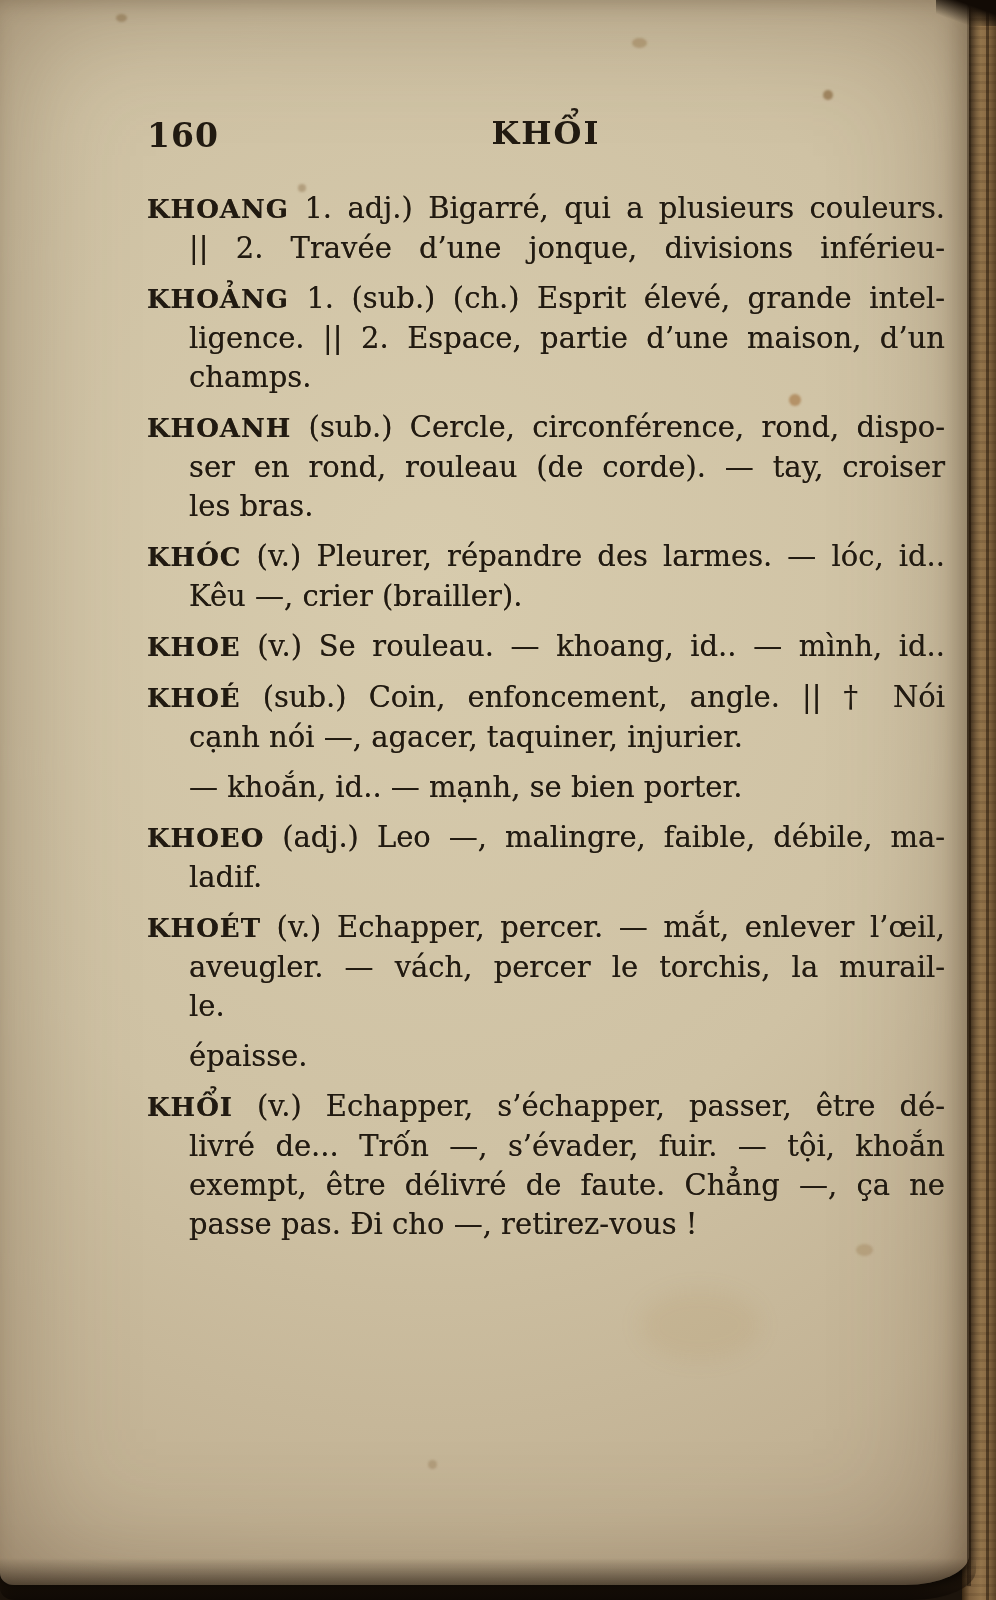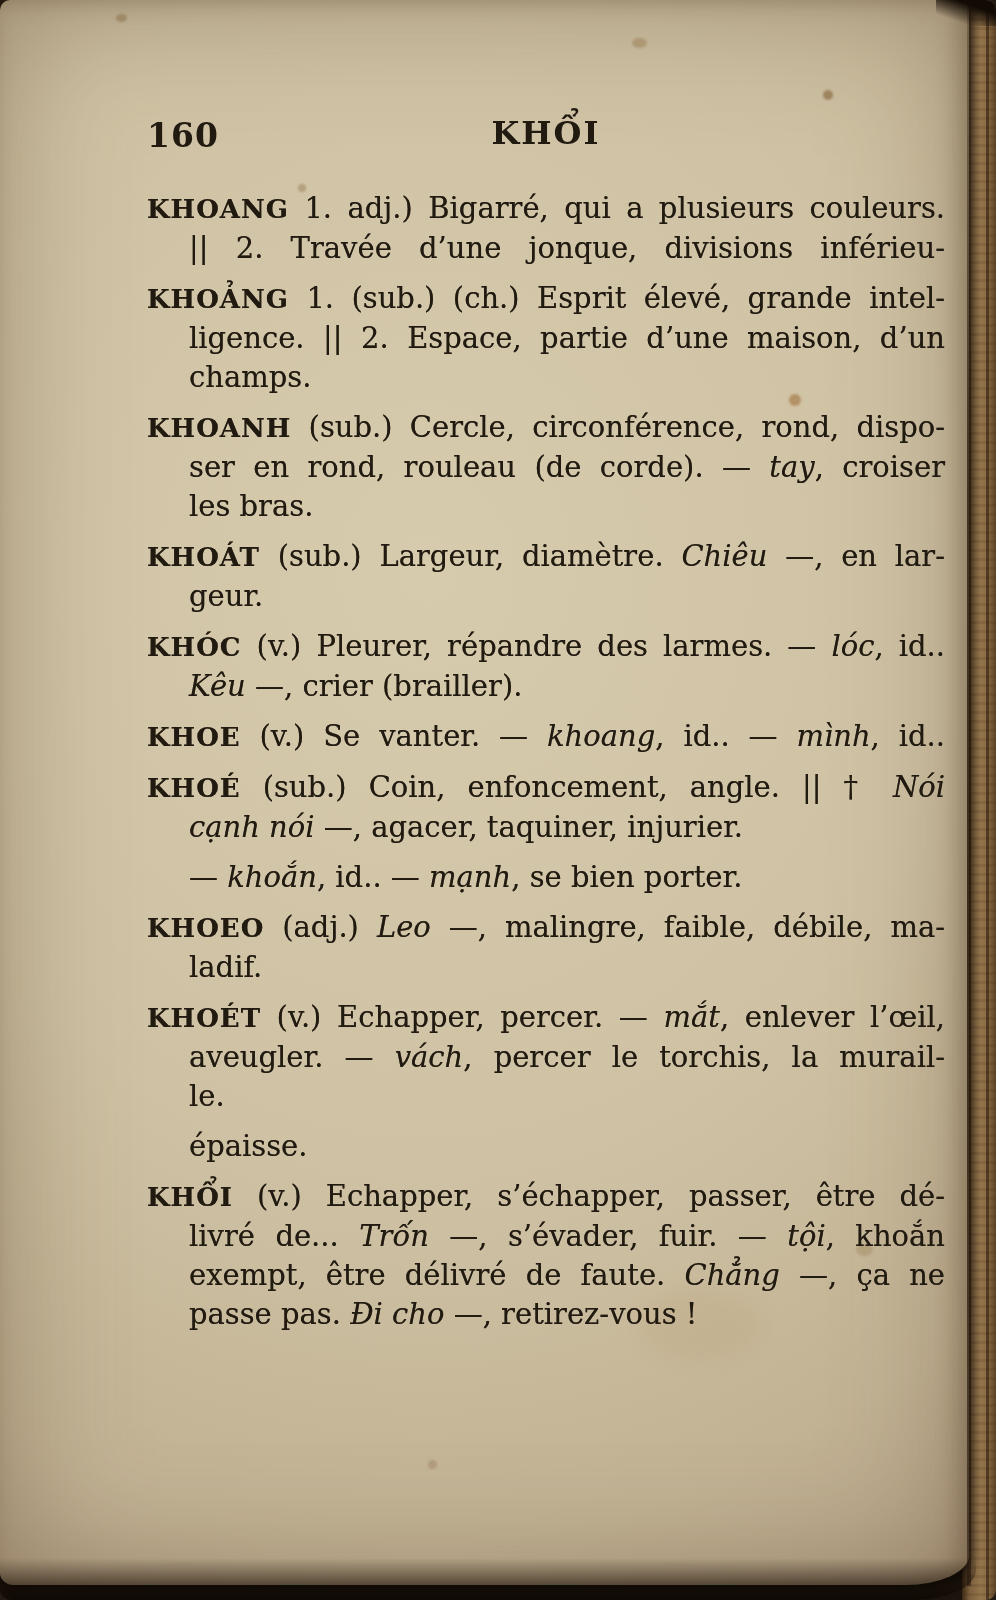--- a/index.html
+++ b/index.html
@@ -2,21 +2,21 @@
 <html><head>
 <meta charset="utf-8">
 <style>
   html,body{margin:0;padding:0;}
   body{
     width:996px;height:1600px;
     background:#221a11;
     font-family:"DejaVu Serif","Liberation Serif",serif;
     overflow:hidden;
   }
-  .scan{position:relative;width:996px;height:1600px;overflow:hidden;background:#1c140c;border-radius:10px;}
+  .scan{position:relative;width:996px;height:1600px;overflow:hidden;background:#1c140c;}
 
   
   .fore-edge{
     position:absolute;top:0;right:0;width:34px;height:1600px;
     background:
       repeating-linear-gradient(180deg, rgba(60,40,20,.15) 0 3px, rgba(0,0,0,0) 3px 9px),
       linear-gradient(90deg,#3a2813 0%,#7c5f3d 22%,#94754c 55%,#8a6b44 75%,#5c4428 100%);
   }
   .fore-edge-line{position:absolute;top:0;right:7px;width:3px;height:1600px;background:rgba(35,22,10,.55);}
   .fore-edge-top{position:absolute;top:0;right:0;width:60px;height:26px;background:linear-gradient(200deg,#120b05 30%,rgba(18,11,5,0) 75%);}
@@ -51,21 +51,21 @@
   .head-row{position:relative;height:48px;margin-bottom:29px;}
   .page-number{position:absolute;left:0;top:4px;font-size:33px;font-weight:bold;letter-spacing:1px;}
   .running-head{position:absolute;left:0;right:0;text-align:center;top:2px;font-size:32px;font-weight:bold;letter-spacing:2px;}
 
   .entries{font-size:29px;line-height:39px;text-shadow:0 0 0.6px rgba(32,24,14,.65);}
   .entry{margin-bottom:11px;}
   .line{white-space:nowrap;text-align:justify;text-align-last:justify;overflow:visible;}
   .line.last{text-align-last:left;}
   .line.ind{padding-left:42px;}
   .hw{font-weight:bold;font-size:26px;letter-spacing:1px;}
-  .it{font-style:italic;}
+  .it{}
 </style>
 </head>
 <body>
 
 <div class="scan">
   <div class="fore-edge">
     <div class="fore-edge-line"></div>
   </div>
   <div class="page">
     <span class="spot sp1"></span>
@@ -91,29 +91,25 @@
             <div class="line"><span class="hw">KHOẢNG</span><span class="tx"> 1. (sub.) (ch.) Esprit élevé, grande intel-</span></div>
             <div class="line ind"><span class="tx">ligence. || 2. Espace, partie d’une maison, d’un</span></div>
             <div class="line ind last"><span class="tx">champs.</span></div>
           </div>
           <div class="entry">
             <div class="line"><span class="hw">KHOANH</span><span class="tx"> (sub.) Cercle, circonférence, rond, dispo-</span></div>
             <div class="line ind"><span class="tx">ser en rond, rouleau (de corde). — </span><span class="it">tay</span><span class="tx">, croiser</span></div>
             <div class="line ind last"><span class="tx">les bras.</span></div>
           </div>
           <div class="entry">
-            <div class="line"><span class="hw">KHOÁT</span><span class="tx"> (sub.) Largeur, diamètre. </span><span class="it">Chiêu</span><span class="tx"> —, en lar-</span></div>
-            <div class="line ind last"><span class="tx">geur.</span></div>
-          </div>
-          <div class="entry">
             <div class="line"><span class="hw">KHÓC</span><span class="tx"> (v.) Pleurer, répandre des larmes. — </span><span class="it">lóc</span><span class="tx">, id..</span></div>
             <div class="line ind last"><span class="it">Kêu</span><span class="tx"> —, crier (brailler).</span></div>
           </div>
           <div class="entry">
-            <div class="line"><span class="hw">KHOE</span><span class="tx"> (v.) Se vanter. — </span><span class="it">khoang</span><span class="tx">, id.. — </span><span class="it">mình</span><span class="tx">, id..</span></div>
+            <div class="line"><span class="hw">KHOE</span><span class="tx"> (v.) Se rouleau. — </span><span class="it">khoang</span><span class="tx">, id.. — </span><span class="it">mình</span><span class="tx">, id..</span></div>
           </div>
           <div class="entry">
             <div class="line"><span class="hw">KHOÉ</span><span class="tx"> (sub.) Coin, enfoncement, angle. || † </span><span class="it">Nói</span></div>
             <div class="line ind last"><span class="it">cạnh nói</span><span class="tx"> —, agacer, taquiner, injurier.</span></div>
           </div>
           <div class="entry">
             <div class="line ind last"><span class="tx">— </span><span class="it">khoắn</span><span class="tx">, id.. — </span><span class="it">mạnh</span><span class="tx">, se bien porter.</span></div>
           </div>
           <div class="entry">
             <div class="line"><span class="hw">KHOEO</span><span class="tx"> (adj.) </span><span class="it">Leo</span><span class="tx"> —, malingre, faible, débile, ma-</span></div>

